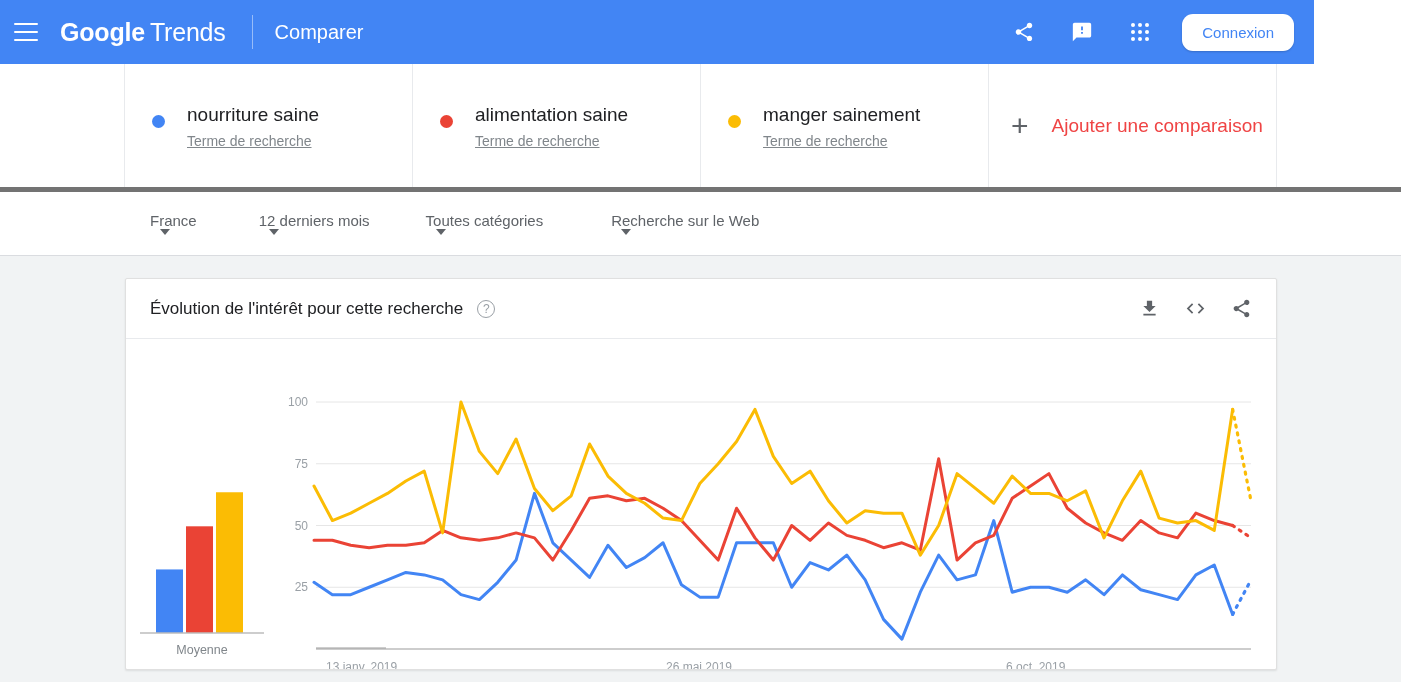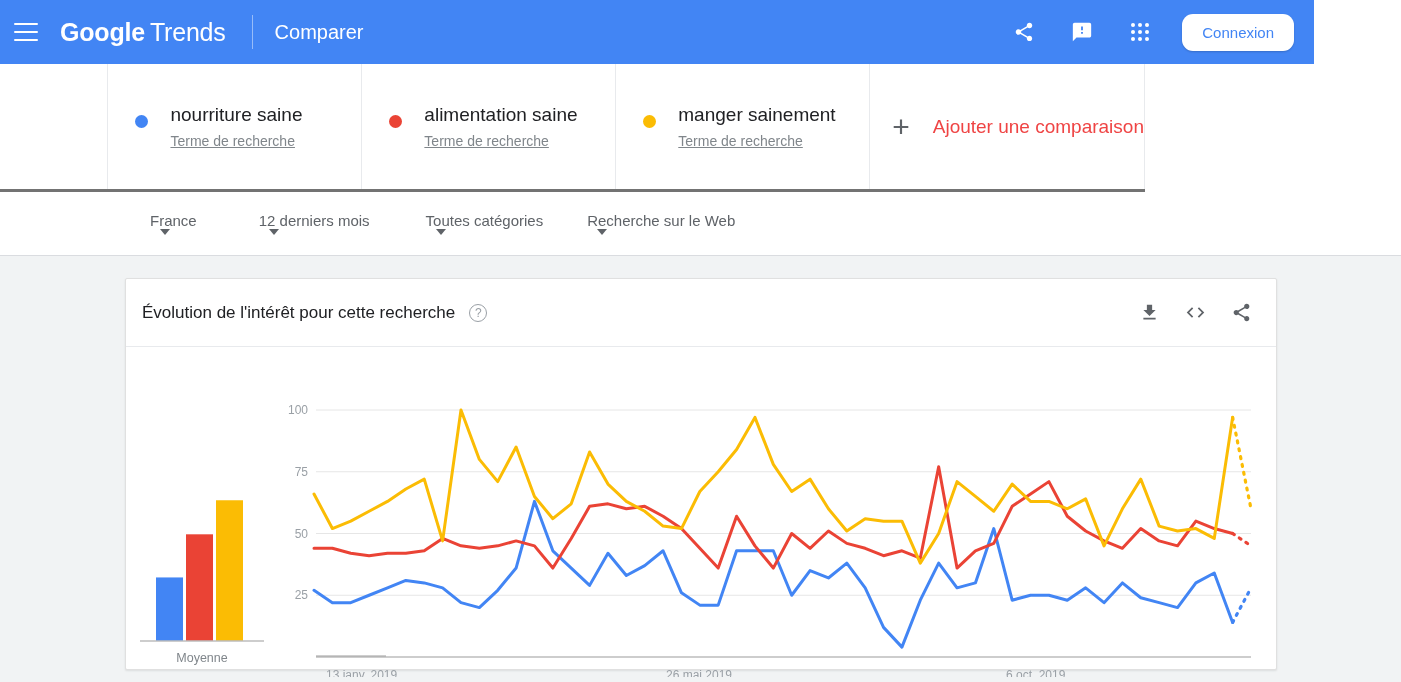--- a/index.html
+++ b/index.html
@@ -51,23 +51,23 @@
     margin-right: 20px; cursor: pointer;
     box-shadow: 0 1px 2px rgba(0,0,0,0.18);
     white-space: nowrap;
   }
   .apps-grid { display: grid; grid-template-columns: repeat(3, 4px); grid-gap: 3px; }
   .apps-grid i { display:block; width: 4px; height: 4px; background: #fff; border-radius: 50%; }
 
   
   .terms-row {
     position: absolute; top: 64px; left: 0;
-    width: 1145px; height: 128px;
+    width: 1401px; height: 128px;
     background: #fff;
-    border-bottom: 3px solid #737373;
+    border-bottom: 5px solid #737373;
     display: flex;
   }
   .term-spacer-left { width: 125px; border-right: 1px solid #e8eaed; }
   .term-cell {
     width: 288px; border-right: 1px solid #e8eaed;
     padding: 40px 0 0 32px; position: relative; cursor: pointer;
   }
   .term-cell .dot {
     position: absolute; left: 27px; top: 51px;
     width: 13px; height: 13px; border-radius: 50%;
@@ -116,22 +116,22 @@
   }
   .card {
     position: absolute; left: 125px; top: 22px;
     width: 1152px; height: 392px;
     background: #fff;
     border: 1px solid #e0e0e0;
     border-radius: 2px;
     box-shadow: 0 1px 2px rgba(60,64,67,0.12);
   }
   .card-head {
-    height: 68px; border-bottom: 1px solid #e8eaed;
-    display: flex; align-items: center; padding: 0 22px 0 16px;
+    height: 60px; border-bottom: 1px solid #e8eaed;
+    display: flex; align-items: center; padding: 0 22px 0 24px;
   }
   .card-title { font-size: 17px; color: #202124; }
   .help-icon {
     width: 18px; height: 18px; margin-left: 14px;
     border: 1.4px solid #9aa0a6; border-radius: 50%;
     color: #9aa0a6; font-size: 12px;
     display: flex; align-items: center; justify-content: center;
     cursor: pointer;
   }
   .card-head .spacer { flex: 1; }
@@ -221,21 +221,21 @@
     <span class="caret"></span>
   </div>
   <div class="filter-item" style="margin-left:62px">
     <span>12 derniers mois</span>
     <span class="caret"></span>
   </div>
   <div class="filter-item" style="margin-left:56px">
     <span>Toutes catégories</span>
     <span class="caret"></span>
   </div>
-  <div class="filter-item" style="margin-left:44px">
+  <div class="filter-item" style="margin-left:68px">
     <span>Recherche sur le Web</span>
     <span class="caret"></span>
   </div>
 </div>
 
 <div class="page-body">
   <div class="card">
 
     <div class="card-head">
       <div class="card-title">Évolution de l'intérêt pour cette recherche</div>

